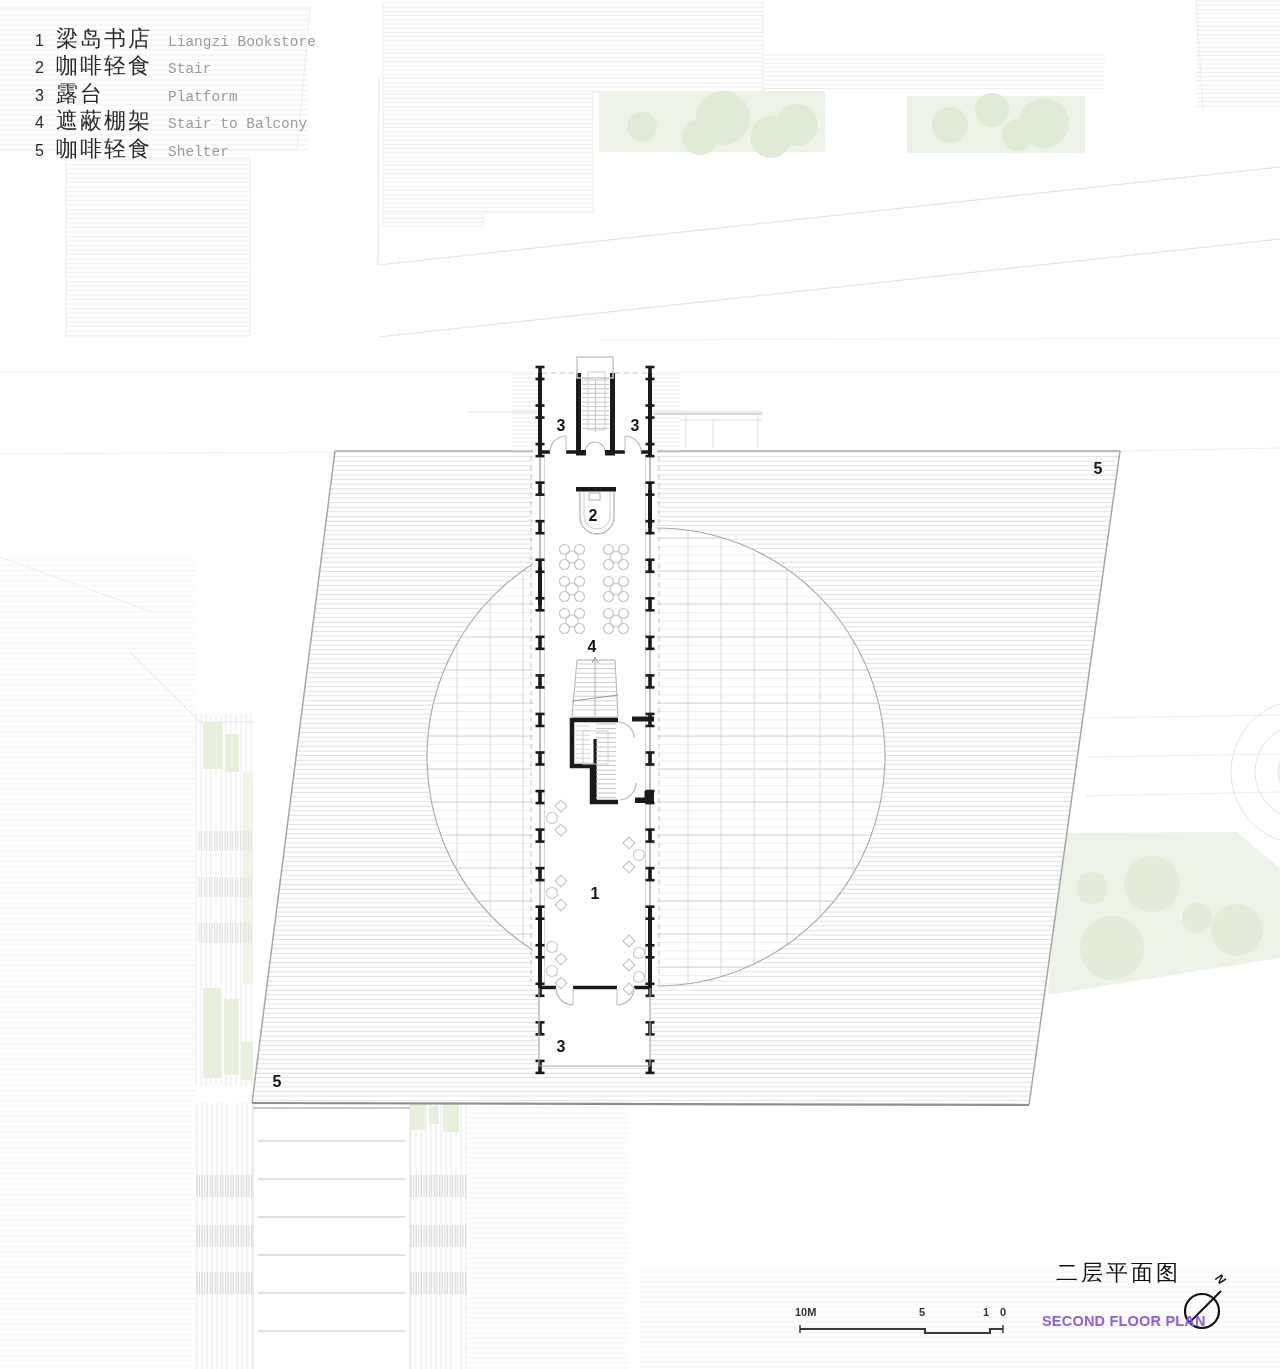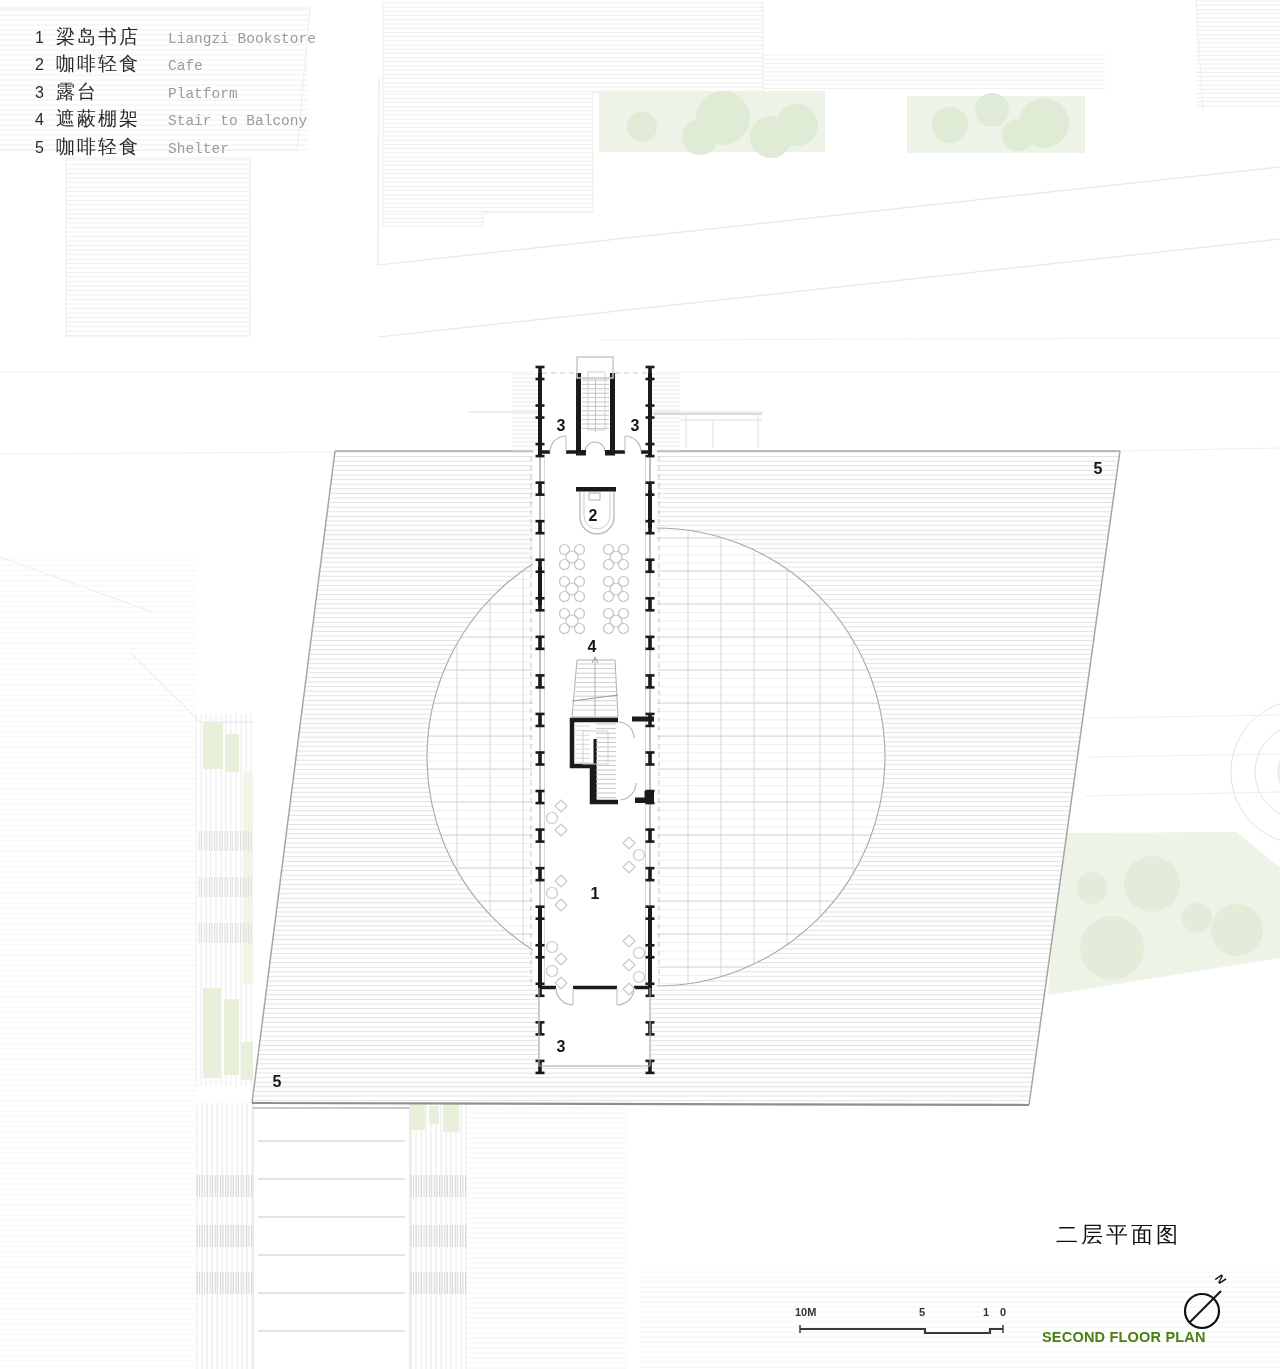--- a/index.html
+++ b/index.html
@@ -3,27 +3,27 @@
 <meta charset="utf-8">
 <style>
   html,body{margin:0;padding:0;background:#fff;}
   #stage{position:relative;width:1280px;height:1369px;background:#ffffff;overflow:hidden;
          font-family:"Liberation Sans","DejaVu Sans",sans-serif;}
   #plan-svg{position:absolute;left:0;top:0;}
   
   #legend{position:absolute;left:26px;top:24px;width:300px;}
   .legend-row{display:flex;align-items:baseline;height:27.4px;}
   .legend-num{width:18px;text-align:right;margin-right:12px;font-size:16px;color:#2a2a2a;}
-  .legend-zh{width:112px;font-size:19px;letter-spacing:2px;color:#2a2a2a;}
+  .legend-zh{width:112px;font-size:22px;letter-spacing:2px;color:#2a2a2a;}
   .legend-en{font-size:14.5px;color:#9b9b9b;font-family:Liberation Mono, monospace;}
   
   .plan-label{position:absolute;transform:translate(-50%,-55%);font-size:16px;font-weight:600;color:#161616;}
   
-  #title-zh{position:absolute;left:1056px;top:1220px;font-size:22px;letter-spacing:3px;color:#111;}
-  #title-en{position:absolute;left:1042px;top:1313px;font-size:14.5px;font-weight:700;letter-spacing:0.2px;color:#4d7c0f;margin-top:16px;}
+  #title-zh{position:absolute;left:1056px;top:1258px;font-size:22px;letter-spacing:3px;color:#111;}
+  #title-en{position:absolute;left:1042px;top:1313px;font-size:14.5px;font-weight:700;letter-spacing:0.2px;color:#8b5cf6;}
   #north-n{position:absolute;left:1216px;top:1272px;font-size:12px;font-weight:600;font-style:italic;
            color:#111;transform:rotate(46deg);}
   
   .scale-label{position:absolute;font-size:11px;font-weight:700;color:#333;}
   #sl0{left:795px;top:1306px;}
   #sl1{left:919px;top:1306px;}
   #sl2{left:983px;top:1306px;}
   #sl3{left:1000px;top:1306px;}
 </style>
 </head>
@@ -1309,21 +1309,21 @@
 
   <div id="legend" class="overlay-part">
       <div class="legend-row">
         <span class="legend-num">1</span>
         <span class="legend-zh">梁岛书店</span>
         <span class="legend-en">Liangzi Bookstore</span>
       </div>
       <div class="legend-row">
         <span class="legend-num">2</span>
         <span class="legend-zh">咖啡轻食</span>
-        <span class="legend-en">Cafe</span>
+        <span class="legend-en">Stair</span>
       </div>
       <div class="legend-row">
         <span class="legend-num">3</span>
         <span class="legend-zh">露台</span>
         <span class="legend-en">Platform</span>
       </div>
       <div class="legend-row">
         <span class="legend-num">4</span>
         <span class="legend-zh">遮蔽棚架</span>
         <span class="legend-en">Stair to Balcony</span>

